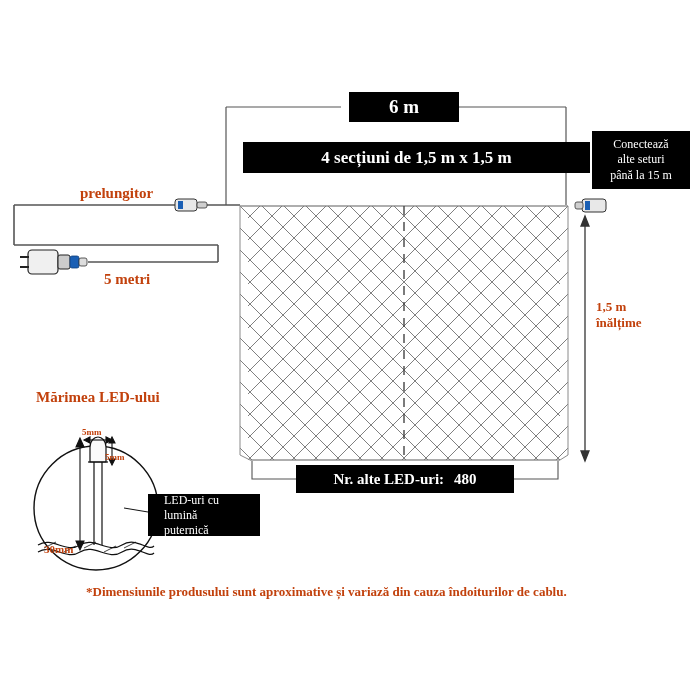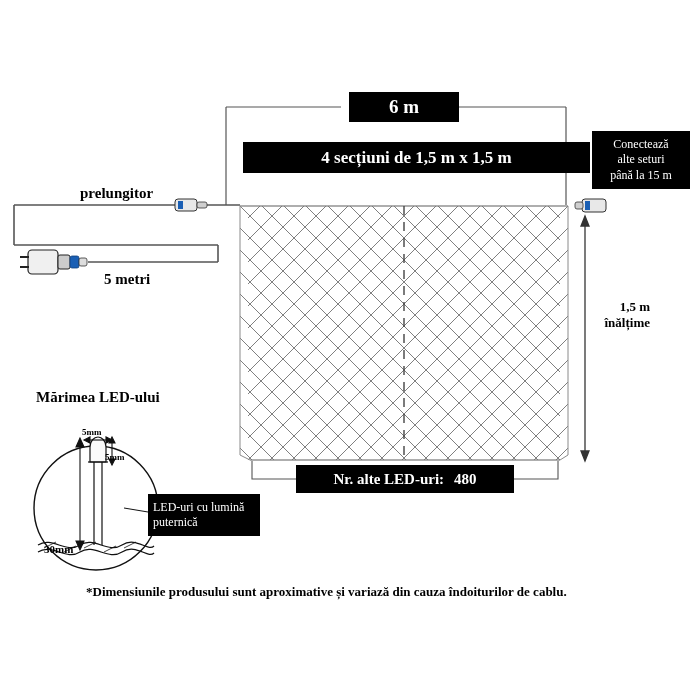--- a/index.html
+++ b/index.html
@@ -20,23 +20,22 @@
   .svg-layer {
     position: absolute;
     left: 0;
     top: 0;
     width: 700px;
     height: 700px;
   }
   .lbl {
     position: absolute;
     box-sizing: border-box;
-    color: #000000;
+    color: #c2410c;
     line-height: 1.15;
-    text-align: right;
   }
   .black-box {
     position: absolute;
     box-sizing: border-box;
     background: #000000;
     color: #ffffff;
     display: flex;
     align-items: center;
     justify-content: center;
     text-align: center;
@@ -79,21 +78,21 @@
   }
   .box-bright {
     left: 148px;
     top: 494px;
     width: 112px;
     height: 42px;
     font-size: 12px;
     flex-direction: column;
     align-items: flex-start;
     text-align: left;
-    padding: 3px 5px;
+    padding: 3px 16px;
     line-height: 1.25;
   }
   .lbl-prelungitor {
     left: 80px;
     top: 185px;
     font-size: 15px;
     font-weight: bold;
   }
   .lbl-5metri {
     left: 104px;

